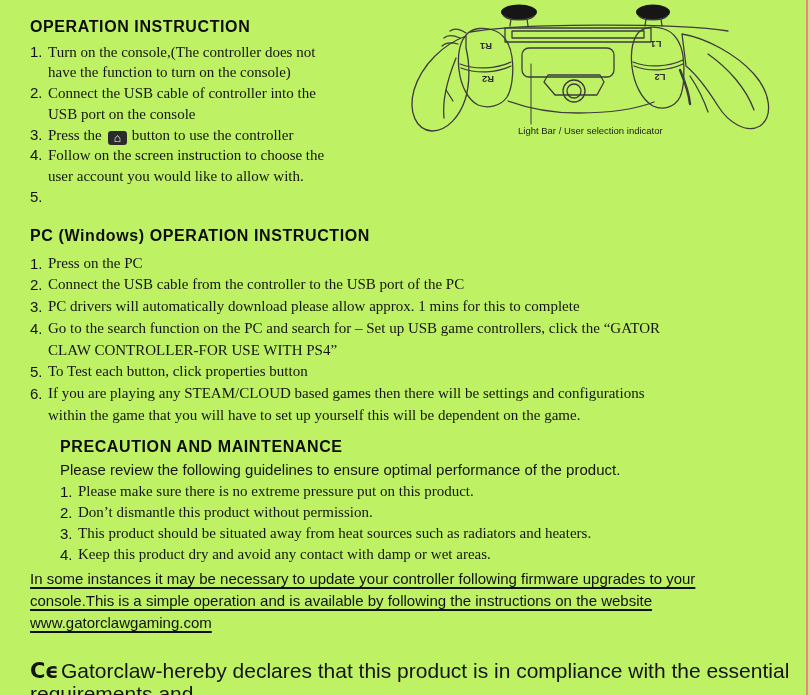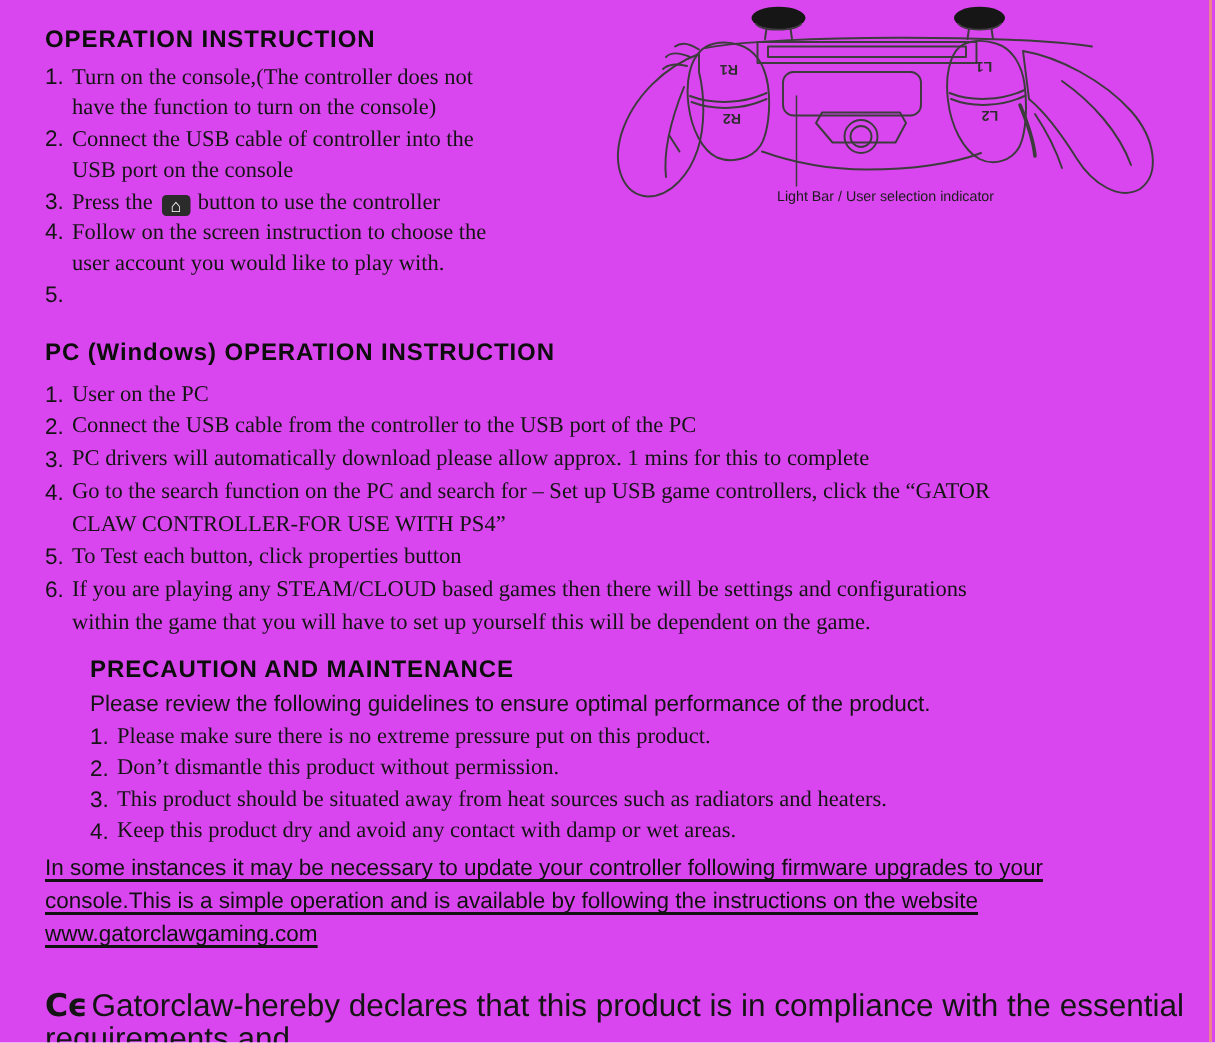--- a/index.html
+++ b/index.html
@@ -1,17 +1,17 @@
 <!DOCTYPE html>
 <html><head>
 <meta charset="utf-8">
 <style>
   html,body { margin:0; padding:0; background:#fff; }
   .page {
-    position:relative; width:810px; height:695px; background:#d946ef;
+    position:relative; width:810px; height:695px; background:#bef264;
     font-family:"Liberation Sans", sans-serif; color:#141414; overflow:hidden;
   }
   .edge-line { position:absolute; left:806px; top:0; width:2px; height:695px; }
 
   h2.sec-head { font-size:16px; font-weight:bold; letter-spacing:0.6px; margin:0; color:#0d0d0d; }
 
   section, .abs { position:absolute; }
   .li { display:flex; }
   .num { flex:0 0 18px; width:18px; }
   .txt { white-space:pre-line;font-family:Liberation Serif, serif; }
@@ -60,21 +60,21 @@
       <span class="txt">Connect the USB cable of controller into the
 USB port on the console</span>
     </div>
     <div class="li">
       <span class="num">3.</span>
       <span class="txt"><span>Press the</span><span class="ps-icon"><span>⌂</span></span><span>button to use the controller</span></span>
     </div>
     <div class="li">
       <span class="num">4.</span>
       <span class="txt">Follow on the screen instruction to choose the
-user account you would like to play with.</span>
+user account you would like to allow with.</span>
     </div>
     <div class="li">
       <span class="num">5.</span>
     </div>
   </section>
 
   <figure id="fig">
     <svg width="392" height="142" viewBox="0 0 392 142">
       <g stroke="#3c3c3c" stroke-width="1.3" fill="none" stroke-linecap="round" stroke-linejoin="round">
 
@@ -124,21 +124,21 @@
       <text class="fig-label" x="248" y="46" text-anchor="middle" transform="rotate(180 248 42.5)">L1</text>
       <text class="fig-label" x="252" y="79" text-anchor="middle" transform="rotate(180 252 75.5)">L2</text>
       <text class="fig-cap" x="110" y="132">Light Bar / User selection indicator</text>
     </svg>
   </figure>
 
   <section id="sec-pc">
     <h2 class="sec-head">PC (Windows) OPERATION INSTRUCTION</h2>
     <div class="li">
       <span class="num">1.</span>
-      <span class="txt">User on the PC</span>
+      <span class="txt">Press on the PC</span>
     </div>
     <div class="li">
       <span class="num">2.</span>
       <span class="txt">Connect the USB cable from the controller to the USB port of the PC</span>
     </div>
     <div class="li">
       <span class="num">3.</span>
       <span class="txt">PC drivers will automatically download please allow approx. 1 mins for this to complete</span>
     </div>
     <div class="li">

